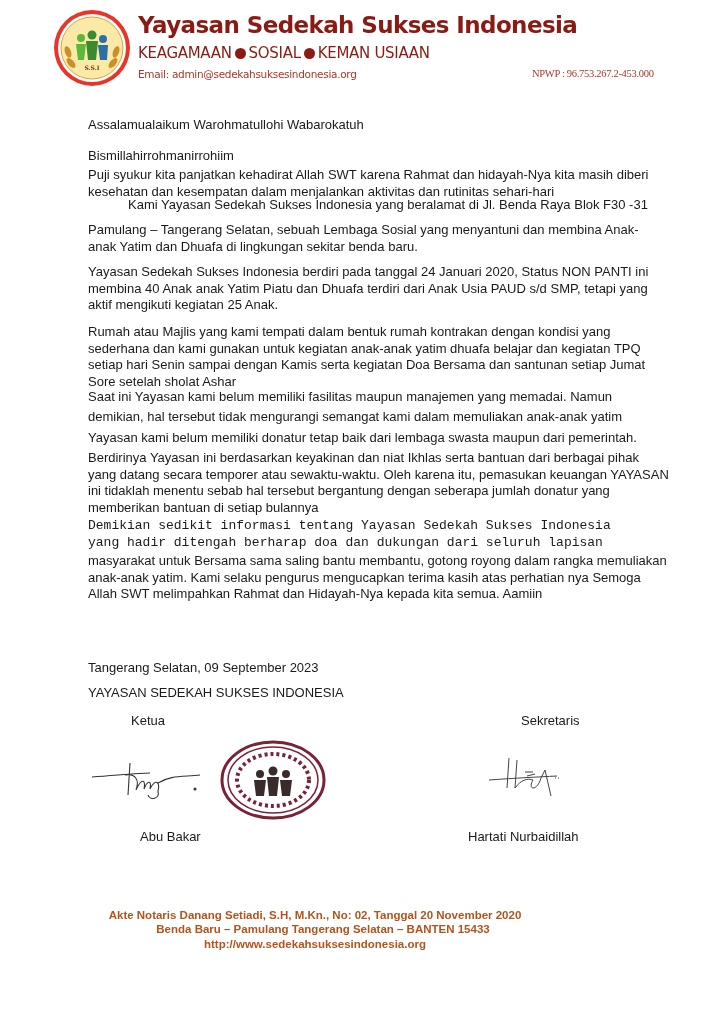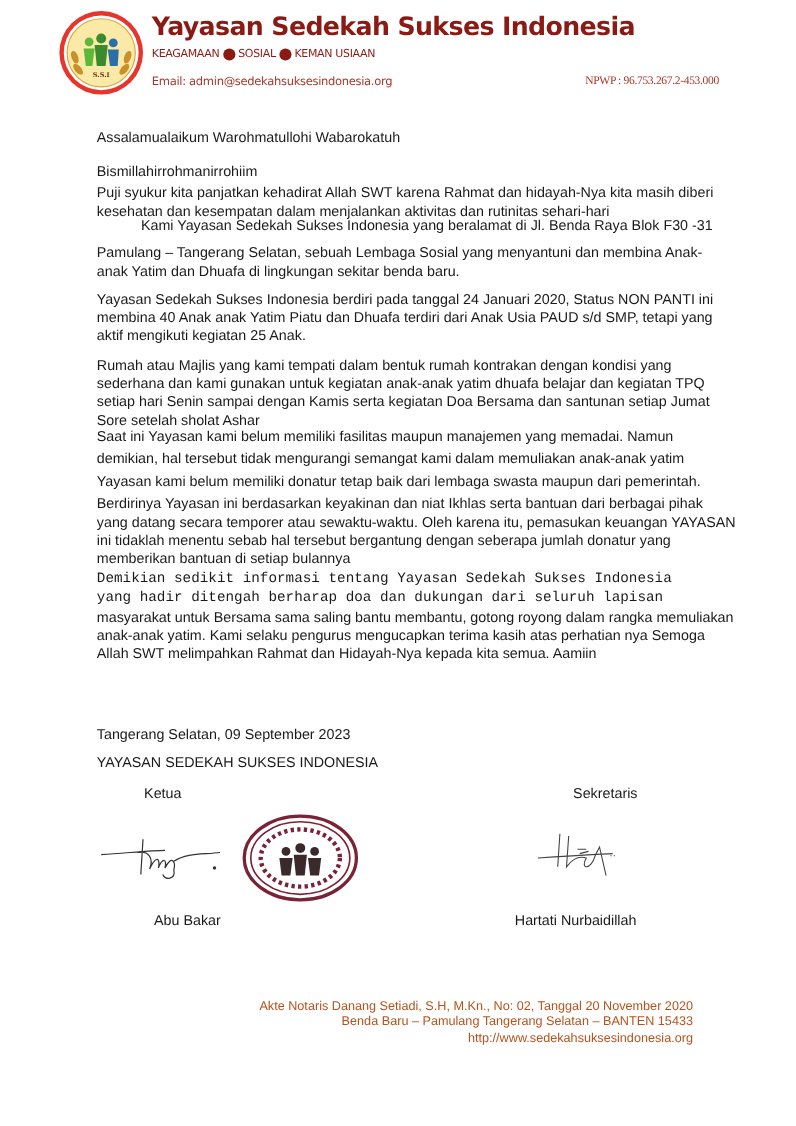--- a/index.html
+++ b/index.html
@@ -3,31 +3,31 @@
 <meta charset="utf-8">
 <style>
   html, body { margin: 0; padding: 0; background: #ffffff; }
   body { width: 724px; height: 1024px; position: relative; overflow: hidden;
          font-family: "Liberation Sans", sans-serif; color: #1a1a1a; }
   .abs { position: absolute; }
   
   .logo { left: 52px; top: 8px; width: 80px; height: 80px; }
   .org-name { left: 138px; top: 12px; font-family: "DejaVu Sans", sans-serif; font-weight: bold;
               font-size: 23px; color: #8b1a14; letter-spacing: -0.6px; white-space: nowrap; }
-  .tagline { left: 138px; top: 44px; font-family: "DejaVu Sans", sans-serif; font-size: 10px;
+  .tagline { left: 138px; top: 44px; font-family: "DejaVu Sans", sans-serif; font-size: 15px;
              color: #8b1a14; white-space: nowrap; display: flex; align-items: center; gap: 3px; letter-spacing: -0.3px; }
   .dot { display: inline-block; width: 11px; height: 11px; border-radius: 50%; background: #8b1a14; }
   .email { left: 138px; top: 68px; font-family: "DejaVu Sans", sans-serif; font-size: 10.5px;
            color: #a8382c; white-space: nowrap; letter-spacing: -0.3px; }
   .npwp { left: 532px; top: 68px; font-family: Liberation Serif, serif; font-size: 10.5px;
           color: #a8382c; white-space: nowrap; letter-spacing: -0.3px; }
   
   .txt { left: 88px; width: 600px; font-size: 13px; line-height: 16.5px; color: #1a1a1a; }
   .sig-label { font-size: 13px; color: #1a1a1a; white-space: nowrap; }
-  .footer { left: 0; width: 630px; top: 908px; text-align: right; font-weight: normal;
+  .footer { left: 0; width: 630px; top: 908px; text-align: center; font-weight: bold;
             font-size: 11.5px; line-height: 14.3px; color: #b5531d; }
   .footer div { white-space: nowrap; }
 </style>
 </head>
 <body>
 
 <div class="abs logo">
   <svg width="80" height="80" viewBox="0 0 80 80">
     <circle cx="40" cy="40" r="38" fill="#e8352b"></circle>
     <circle cx="40" cy="40" r="34" fill="#ffffff"></circle>

